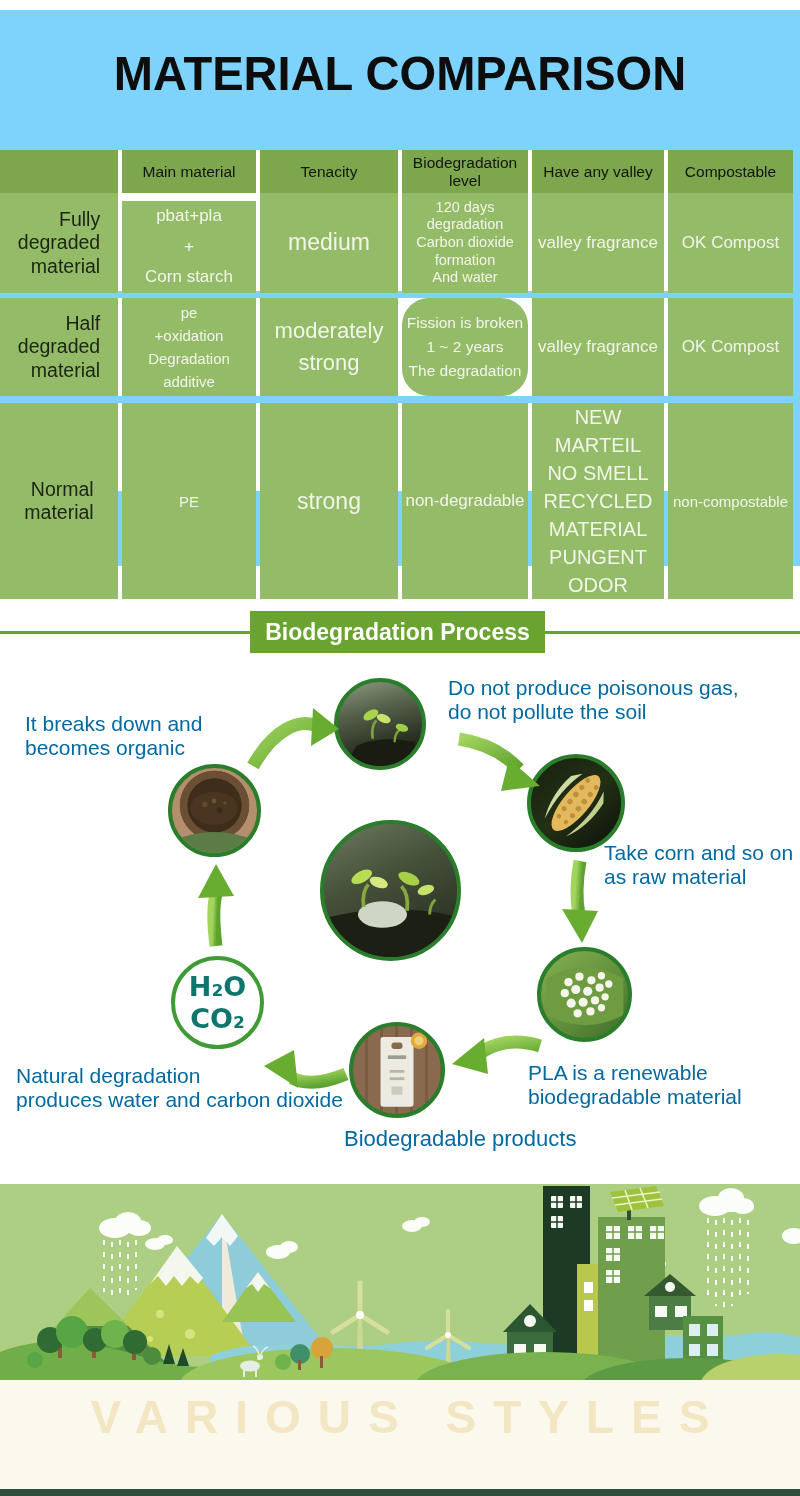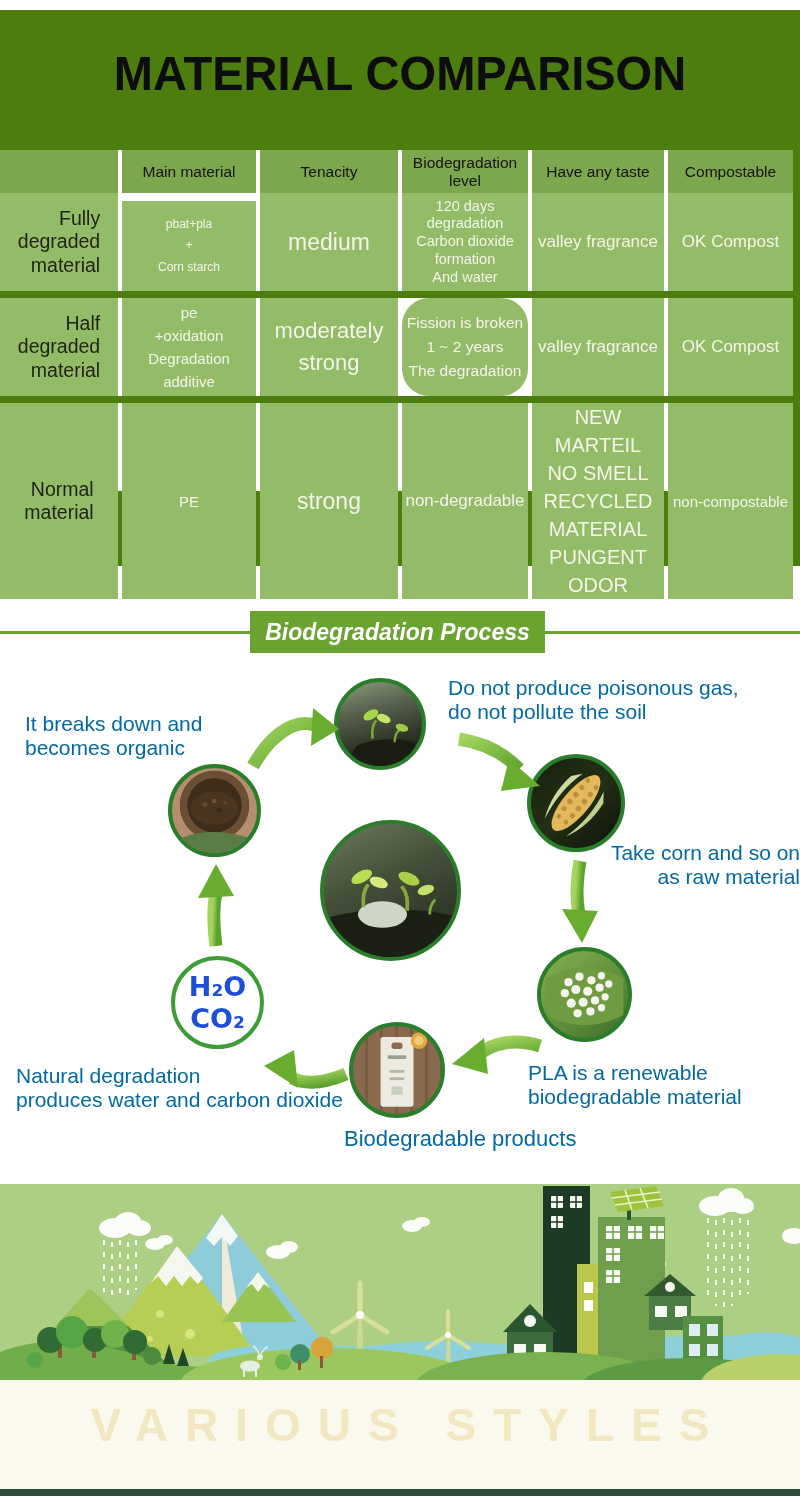--- a/index.html
+++ b/index.html
@@ -1,58 +1,58 @@
 <!DOCTYPE html>
 <html><head>
 <meta charset="utf-8">
 <style>
   html,body{margin:0;padding:0;background:#fff;}
   #canvas{position:relative;width:800px;height:1496px;background:#fff;overflow:hidden;
           font-family:"Liberation Sans",sans-serif;}
 
   
-  .top{position:absolute;left:0;top:10px;width:800px;height:556px;background:#4d7c0f;}
+  .top{position:absolute;left:0;top:10px;width:800px;height:556px;background:#7dd3fc;}
   .page-title{position:absolute;left:0;top:36px;width:800px;text-align:center;
     font-size:48px;font-weight:bold;color:#0d0d0d;letter-spacing:0;margin:0;
     transform:scaleX(.98);}
 
   
   .ctable{position:absolute;left:0;top:140px;width:793px;}
   .trow{display:grid;grid-template-columns:118px 134px 138px 126px 132px 125px;
         grid-column-gap:4px;background:#fff;border-right:4px solid #fff;margin-bottom:7px;}
   .thead{height:43px;margin-bottom:0;}
   .r1{height:98px;}
   .r2{height:98px;}
   .r3{height:88px;}
   .cell{display:flex;align-items:center;justify-content:center;text-align:center;
         background:#94bb67;color:#f2f5ea;}
   .hcell{background:#7da74d;color:#141414;font-size:15.5px;line-height:1.15;}
   .labelc{color:#1c2415;font-size:19.5px;line-height:1.2;text-align:right;}
   .ml{white-space:pre-line;}
-  .spread{font-size:12px;line-height:1.8;margin-top:8px;}
+  .spread{font-size:17px;line-height:1.8;margin-top:8px;}
   .spread4{font-size:15px;line-height:1.55;}
   .big{font-size:23px;}
   .big2{font-size:22px;line-height:1.45;}
   .md{font-size:17px;}
   .sm5{font-size:14.5px;line-height:1.22;}
   .sm3{font-size:15.5px;line-height:1.55;border-radius:27px;}
   .smcaps{font-size:20px;line-height:1.4;}
   .sm{font-size:15px;}
 
   
   .dline{position:absolute;left:0;top:631px;width:800px;height:3px;background:#69a32f;}
   .badge{position:absolute;left:250px;top:611px;height:42px;min-width:295px;
     background:#6aa330;display:flex;align-items:center;justify-content:center;
-    color:#fff;font-size:23px;font-weight:bold;padding:0 10px;box-sizing:border-box;font-style:italic;}
+    color:#fff;font-size:23px;font-weight:bold;padding:0 10px;box-sizing:border-box;}
 
   
   .plabel{position:absolute;font-size:21px;color:#0369a1;line-height:1.14;white-space:pre-line;}
   #lbl-no-poison{left:448px;top:676px;}
   #lbl-breaks{left:25px;top:712px;}
-  #lbl-corn{left:604px;top:841px;width:196px;text-align:right;}
+  #lbl-corn{left:604px;top:841px;width:196px;text-align:left;}
   #lbl-natural{left:16px;top:1064px;}
   #lbl-pla{left:528px;top:1061px;}
   #lbl-products{left:344px;top:1126px;font-size:22px;}
 
   .pc{position:absolute;border-radius:50%;border:4px solid #2a7d2b;box-sizing:border-box;
       overflow:hidden;}
   #pc-seedling{left:334px;top:678px;width:92px;height:92px;
     background:linear-gradient(165deg,#8a9b80 0%,#55604a 35%,#262b1e 75%,#14160f 100%);}
   #pc-hands{left:168px;top:764px;width:93px;height:93px;
     background:radial-gradient(circle at 50% 44%,#3f2d1b 0 42%,#6b4f35 43% 54%,#b58e6d 55% 74%,#c9a184 75% 100%);}
@@ -63,30 +63,30 @@
   #pc-pellets{left:537px;top:947px;width:95px;height:95px;
     background:linear-gradient(140deg,#86b050 0%,#5d8c3a 60%,#3f6b2a 100%);}
   #pc-bag{left:349px;top:1022px;width:96px;height:96px;
     background:repeating-linear-gradient(90deg,#8a6a4e 0 12px,#7a5c43 12px 15px);}
   .pc svg{display:block;width:100%;height:100%;}
 
   #c-h2o{position:absolute;left:171px;top:956px;width:93px;height:93px;border-radius:50%;
     border:4px solid #3f9b35;background:#fff;box-sizing:border-box;
     display:flex;flex-direction:column;align-items:center;justify-content:center;}
   #c-h2o span{font-family:"DejaVu Sans",sans-serif;font-weight:bold;font-size:27px;
-    color:#1d4ed8;line-height:1.15;}
+    color:#0f766e;line-height:1.15;}
 
   .arrow{position:absolute;}
 
   
   .landscape{position:absolute;left:0;top:1184px;}
 
   
   .styles-band{position:absolute;left:0;top:1380px;width:800px;height:109px;background:#fbf8ed;}
-  .styles-text{margin-top:18px;text-align:center;font-size:46px;font-weight:bold;
+  .styles-text{margin-top:10px;text-align:center;font-size:46px;font-weight:bold;
     letter-spacing:17px;text-indent:17px;color:#f3e6c3;}
   .bottom-bar{position:absolute;left:0;top:1489px;width:800px;height:7px;background:#2d4e3a;}
 </style>
 </head>
 <body>
 
 <div id="canvas">
 
   <svg width="0" height="0" style="position:absolute" aria-hidden="true">
     <defs>
@@ -100,21 +100,21 @@
   <section class="top">
     <h1 class="page-title">MATERIAL COMPARISON</h1>
 
     <div class="ctable">
       <div class="trow thead">
         <div class="cell hcell"></div>
         <div class="cell hcell">Main material</div>
         <div class="cell hcell">Tenacity</div>
         <div class="cell hcell ml">Biodegradation
 level</div>
-        <div class="cell hcell">Have any taste</div>
+        <div class="cell hcell">Have any valley</div>
         <div class="cell hcell">Compostable</div>
       </div>
 
       <div class="trow r1">
         <div class="cell labelc ml">Fully
 degraded
 material</div>
         <div class="cell spread ml">pbat+pla
 +
 Corn starch</div>

